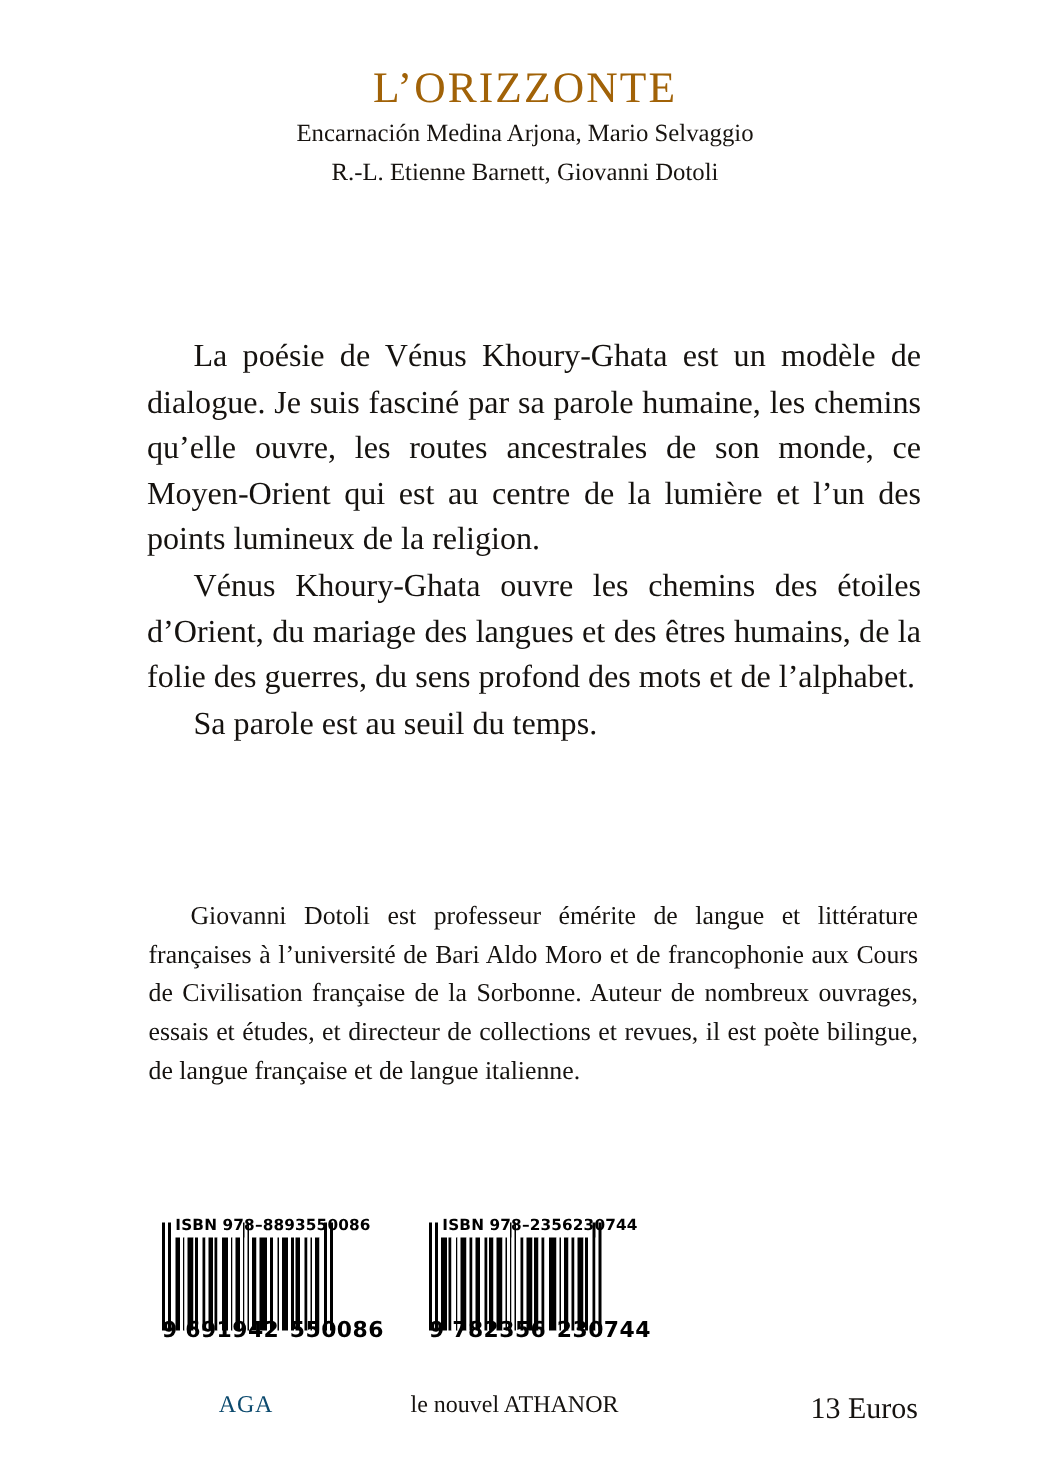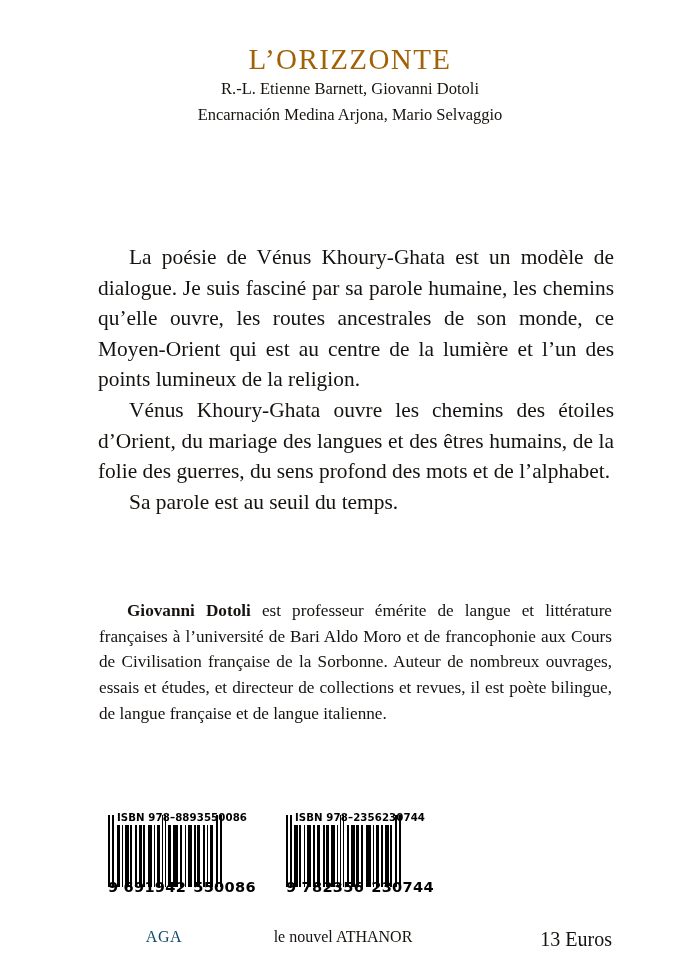--- a/index.html
+++ b/index.html
@@ -50,21 +50,20 @@
   
   .body-copy {
     position: absolute;
     top: 222px;
     left: 98px;
     width: 516px;
     font-size: 21.4px;
     line-height: 30.6px;
     text-align: justify;
     color: #15120f;
-    margin-top: 20px;
   }
   .body-copy p {
     margin: 0;
     text-indent: 31px;
   }
 
   
   .bio-copy {
     position: absolute;
     top: 598px;
@@ -73,21 +72,21 @@
     font-size: 17.2px;
     line-height: 25.7px;
     text-align: justify;
     color: #15120f;
   }
   .bio-copy p {
     margin: 0;
     text-indent: 28px;
   }
   .bio-name {
-    font-weight: bold;
+    font-weight: normal;
     margin-top: 20px;
   }
 
   
   .barcode-zone {
     position: absolute;
     top: 812px;
     left: 0;
     width: 700px;
     height: 120px;
@@ -169,22 +168,22 @@
     font-size: 20px;
     color: #15120f;
     white-space: nowrap;
   }
 </style>
 </head>
 <body>
 
 <div class="series-block">
   <h1 class="series-title">L’ORIZZONTE</h1>
+  <div class="series-editor">Encarnación Medina Arjona, Mario Selvaggio</div>
   <div class="series-editor">R.-L. Etienne Barnett, Giovanni Dotoli</div>
-  <div class="series-editor">Encarnación Medina Arjona, Mario Selvaggio</div>
 </div>
 
 <div class="body-copy">
   <p>La poésie de Vénus Khoury-Ghata est un modèle de dialogue. Je suis fasciné par sa parole humaine, les chemins qu’elle ouvre, les routes ancestrales de son monde, ce Moyen-Orient qui est au centre de la lumière et l’un des points lumineux de la religion.</p>
   <p>Vénus Khoury-Ghata ouvre les chemins des étoiles d’Orient, du mariage des langues et des êtres humains, de la folie des guerres, du sens profond des mots et de l’alphabet.</p>
   <p>Sa parole est au seuil du temps.</p>
 </div>
 
 <div class="bio-copy">
   <p><span class="bio-name">Giovanni Dotoli</span><span> est professeur émérite de langue et littérature françaises à l’université de Bari Aldo Moro et de francophonie aux Cours de Civilisation française de la Sorbonne. Auteur de nombreux ouvrages, essais et études, et directeur de collections et revues, il est poète bilingue, de langue française et de langue italienne.</span></p>

